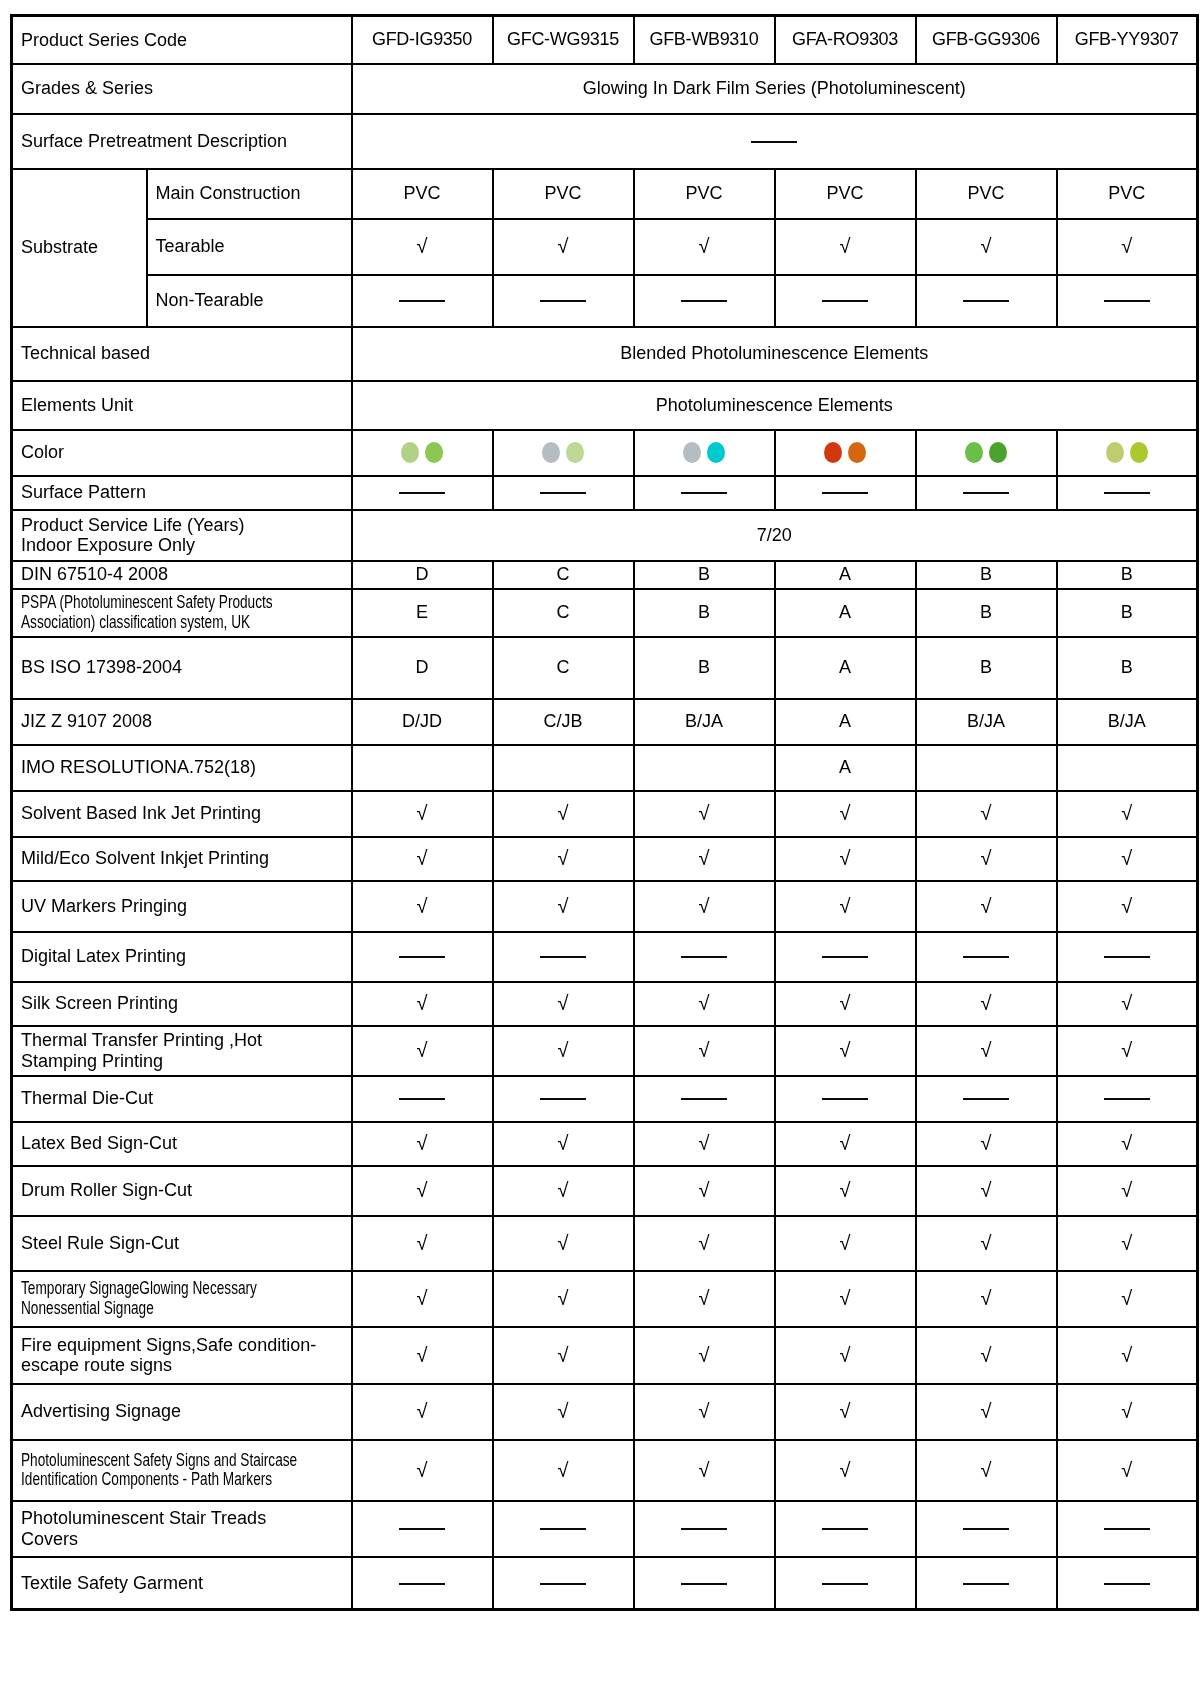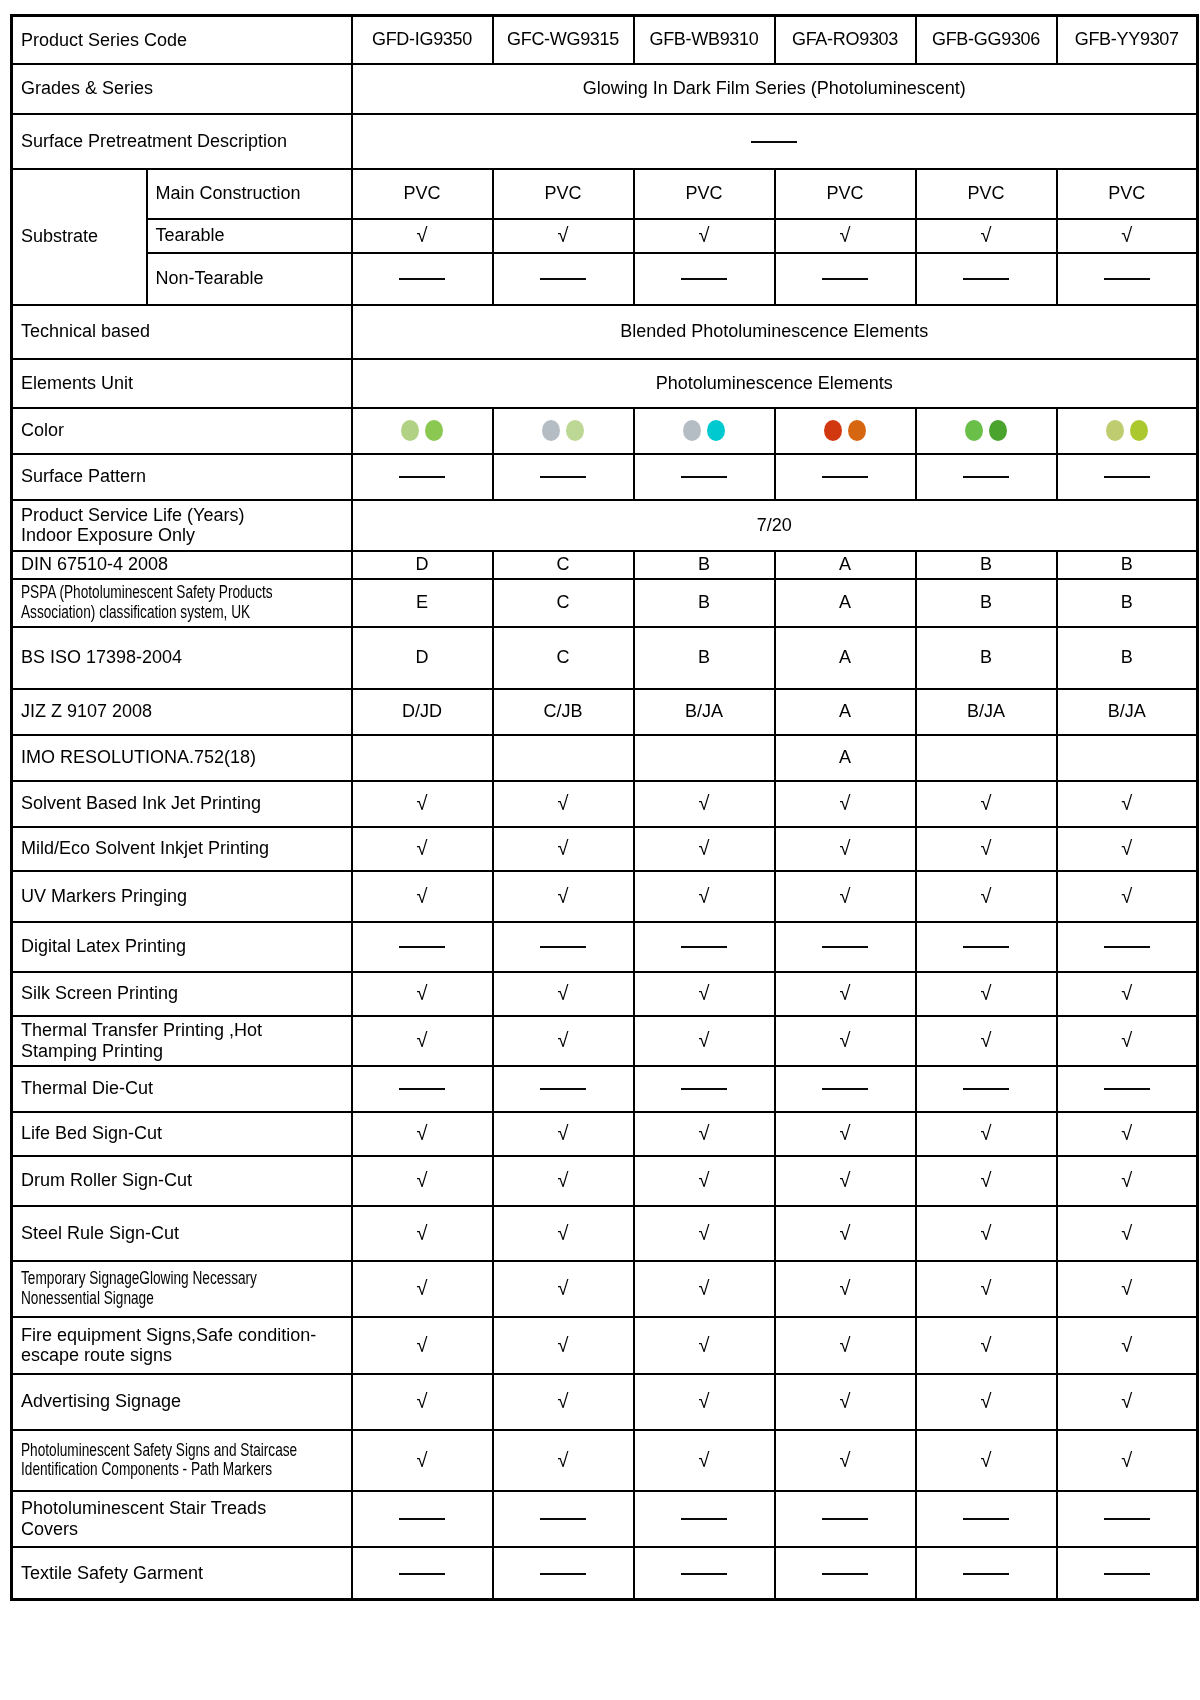--- a/index.html
+++ b/index.html
@@ -95,21 +95,21 @@
       <tr style="height: 50px;">
         <td class="lbl" rowspan="3"><span class="lbl-inner">Substrate</span></td>
         <td class="lbl" colspan="1"><span class="lbl-inner">Main Construction</span></td>
         <td class="val"><span>PVC</span></td>
         <td class="val"><span>PVC</span></td>
         <td class="val"><span>PVC</span></td>
         <td class="val"><span>PVC</span></td>
         <td class="val"><span>PVC</span></td>
         <td class="val"><span>PVC</span></td>
       </tr>
-      <tr style="height: 34px;">
+      <tr style="height: 56px;">
         <td class="lbl" colspan="1"><span class="lbl-inner">Tearable</span></td>
         <td class="val"><span class="check">√</span></td>
         <td class="val"><span class="check">√</span></td>
         <td class="val"><span class="check">√</span></td>
         <td class="val"><span class="check">√</span></td>
         <td class="val"><span class="check">√</span></td>
         <td class="val"><span class="check">√</span></td>
       </tr>
       <tr style="height: 52px;">
         <td class="lbl" colspan="1"><span class="lbl-inner">Non-Tearable</span></td>
@@ -130,21 +130,21 @@
       </tr>
       <tr style="height: 46px;">
         <td class="lbl" colspan="2"><span class="lbl-inner">Color</span></td>
         <td class="val"><span class="dot" style="background: rgb(177, 210, 133);"></span><span class="dot" style="background: rgb(139, 200, 81);"></span></td>
         <td class="val"><span class="dot" style="background: rgb(180, 188, 196);"></span><span class="dot" style="background: rgb(189, 215, 148);"></span></td>
         <td class="val"><span class="dot" style="background: rgb(180, 188, 196);"></span><span class="dot" style="background: rgb(0, 201, 207);"></span></td>
         <td class="val"><span class="dot" style="background: rgb(210, 56, 15);"></span><span class="dot" style="background: rgb(214, 103, 16);"></span></td>
         <td class="val"><span class="dot" style="background: rgb(106, 191, 73);"></span><span class="dot" style="background: rgb(74, 163, 44);"></span></td>
         <td class="val"><span class="dot" style="background: rgb(191, 204, 112);"></span><span class="dot" style="background: rgb(171, 201, 46);"></span></td>
       </tr>
-      <tr style="height: 46px;">
+      <tr style="height: 34px;">
         <td class="lbl" colspan="2"><span class="lbl-inner">Surface Pattern</span></td>
         <td class="val"><span class="dash-line"></span></td>
         <td class="val"><span class="dash-line"></span></td>
         <td class="val"><span class="dash-line"></span></td>
         <td class="val"><span class="dash-line"></span></td>
         <td class="val"><span class="dash-line"></span></td>
         <td class="val"><span class="dash-line"></span></td>
       </tr>
       <tr style="height: 51px;">
         <td class="lbl" colspan="2"><span class="lbl-inner"><span class="ln">Product Service Life (Years)</span><span class="ln">Indoor Exposure Only</span></span></td>
@@ -252,21 +252,21 @@
       <tr style="height: 46px;">
         <td class="lbl" colspan="2"><span class="lbl-inner">Thermal Die-Cut</span></td>
         <td class="val"><span class="dash-line"></span></td>
         <td class="val"><span class="dash-line"></span></td>
         <td class="val"><span class="dash-line"></span></td>
         <td class="val"><span class="dash-line"></span></td>
         <td class="val"><span class="dash-line"></span></td>
         <td class="val"><span class="dash-line"></span></td>
       </tr>
       <tr style="height: 44px;">
-        <td class="lbl" colspan="2"><span class="lbl-inner">Life Bed Sign-Cut</span></td>
+        <td class="lbl" colspan="2"><span class="lbl-inner">Latex Bed Sign-Cut</span></td>
         <td class="val"><span class="check">√</span></td>
         <td class="val"><span class="check">√</span></td>
         <td class="val"><span class="check">√</span></td>
         <td class="val"><span class="check">√</span></td>
         <td class="val"><span class="check">√</span></td>
         <td class="val"><span class="check">√</span></td>
       </tr>
       <tr style="height: 50px;">
         <td class="lbl" colspan="2"><span class="lbl-inner">Drum Roller Sign-Cut</span></td>
         <td class="val"><span class="check">√</span></td>

